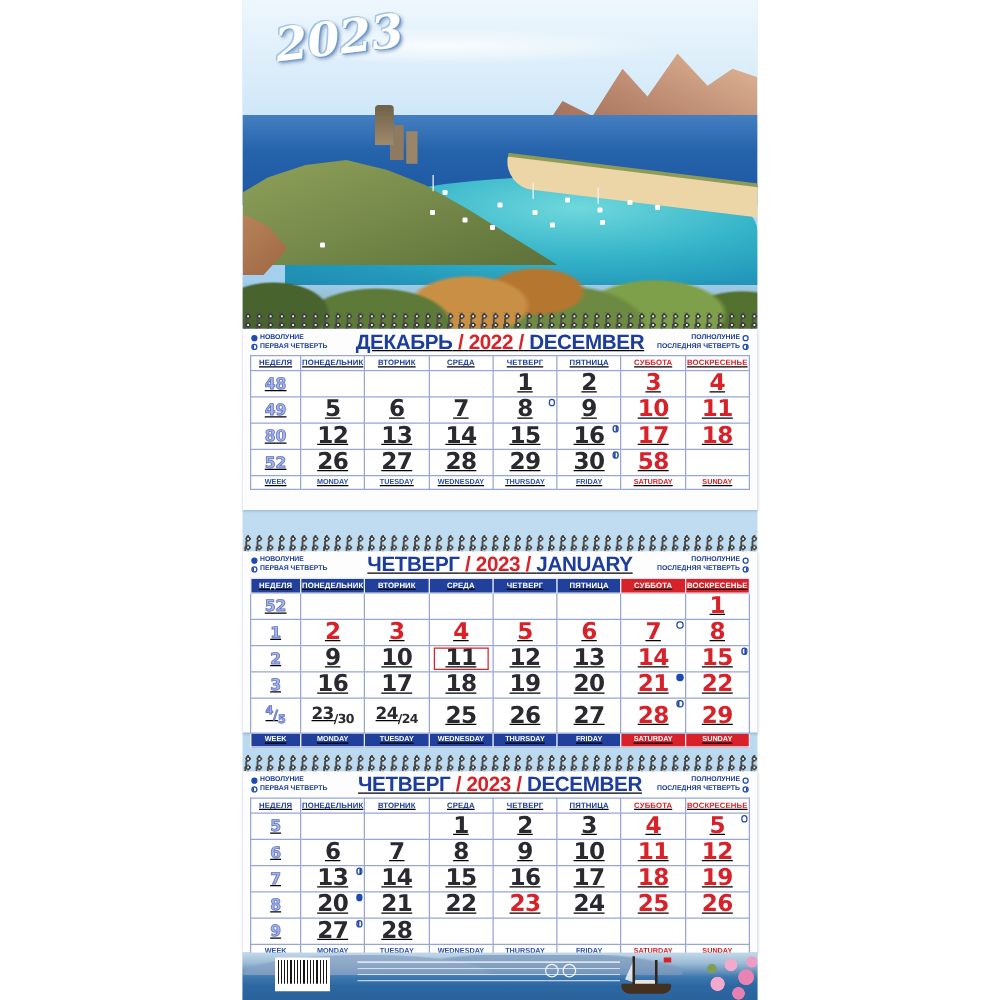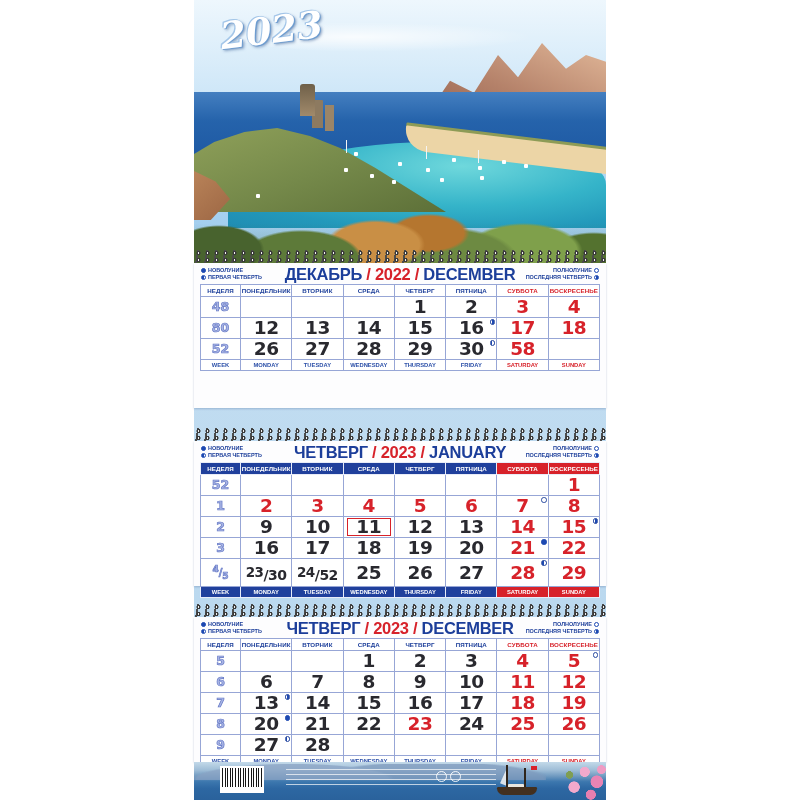--- a/index.html
+++ b/index.html
@@ -59,21 +59,21 @@
       radial-gradient(2.2px at 4.5px 3px,#f2f2f2 .7px,#3a3a3a .9px,#3a3a3a 1.9px,transparent 2.2px),
       radial-gradient(2.2px at 4.5px 10px,#f2f2f2 .7px,#3a3a3a .9px,#3a3a3a 1.9px,transparent 2.2px),
       linear-gradient(100deg,transparent 3.4px,#4c4c4c 3.4px,#4c4c4c 5px,transparent 5px);
     background-size:9px 13px,9px 13px,9px 13px;}
 
   
   .months .block:first-child{margin-top:-13px;}
   .months .block:nth-child(2){margin-top:20px;}
   .months .block:nth-child(3){margin-top:18px;}
   .card{background:#fdfdfe;height:145px;box-sizing:border-box;padding:2px 6px 3px;
-    box-shadow:0 1px 2px rgba(30,60,120,.25);}
+    box-shadow:0 1px 2px rgba(30,60,120,.25);text-decoration:underline;}
   .title-row{position:relative;height:19px;text-align:center;}
   .title{font-size:16.5px;font-weight:bold;color:#1c3e9a;letter-spacing:-.3px;line-height:19px;white-space:nowrap;}
   .title .yr,.title .sl{color:#d7222a;}
   .legend{position:absolute;top:2px;font-size:5.5px;line-height:7px;color:#1c3e9a;font-weight:bold;}
   .legend.left{left:1px;text-align:left;}
   .legend.right{right:1px;text-align:right;}
   .lrow{display:flex;align-items:center;gap:2px;}
   .legend.right .lrow{justify-content:flex-end;}
   .mi{display:inline-block;width:5px;height:5px;border-radius:50%;border:1px solid #1d49b2;box-sizing:border-box;flex:0 0 auto;}
   .mi.new{background:#1d49b2;}
@@ -93,21 +93,21 @@
   .hl tfoot td{background:#20409c;color:#fff;border-color:#e8ecf8;}
   .hl tfoot td.we{background:#d7222a;color:#fff;}
   tbody td{height:20px;font-family:"DejaVu Sans",sans-serif;font-weight:bold;
     font-size:18.5px;line-height:20px;color:#29292f;position:relative;letter-spacing:-.5px;}
   tbody td.red{color:#d7222a;}
   tbody td.week{font-size:12.5px;color:#a9b5e4;-webkit-text-stroke:.7px #6478c6;letter-spacing:0;text-align:center;}
   .fr-t{font-size:9px;vertical-align:4px;}
   .fr-s{font-size:10px;}
   .fr-b{font-size:9px;vertical-align:-3px;}
   td.split .num{font-size:13.5px;}
-  .sub{font-size:14px;vertical-align:-3px;letter-spacing:-.5px;}
+  .sub{font-size:10px;vertical-align:-3px;letter-spacing:-.5px;}
   .moon{position:absolute;top:1px;right:1px;width:5.5px;height:5.5px;border-radius:50%;
     border:1px solid #2a4aa0;box-sizing:border-box;}
   .moon.new{background:#1d49b2;border-color:#1d49b2;}
   .moon.full{background:#fff;}
   .moon.first{background:linear-gradient(90deg,#1d49b2 50%,#fff 50%);}
   .moon.last{background:linear-gradient(90deg,#fff 50%,#1d49b2 50%);}
   .framebox{position:absolute;inset:1px 3px;border:1.5px solid #d7222a;pointer-events:none;}
 
   
   .bottom{height:38px;position:relative;overflow:hidden;
@@ -218,20 +218,30 @@
                 <td class="week">48</td>
                 <td></td>
                 <td></td>
                 <td></td>
                 <td><span class="num">1</span></td>
                 <td><span class="num">2</span></td>
                 <td class="red"><span class="num">3</span></td>
                 <td class="red"><span class="num">4</span></td>
               </tr>
               <tr>
+                <td class="week">49</td>
+                <td><span class="num">5</span></td>
+                <td><span class="num">6</span></td>
+                <td><span class="num">7</span></td>
+                <td><span class="num">8</span><span class="moon full"></span></td>
+                <td><span class="num">9</span></td>
+                <td class="red"><span class="num">10</span></td>
+                <td class="red"><span class="num">11</span></td>
+              </tr>
+              <tr>
                 <td class="week">80</td>
                 <td><span class="num">12</span></td>
                 <td><span class="num">13</span></td>
                 <td><span class="num">14</span></td>
                 <td><span class="num">15</span></td>
                 <td><span class="num">16</span><span class="moon last"></span></td>
                 <td class="red"><span class="num">17</span></td>
                 <td class="red"><span class="num">18</span></td>
               </tr>
               <tr>
@@ -347,21 +357,21 @@
                 <td><span class="num">17</span></td>
                 <td><span class="num">18</span></td>
                 <td><span class="num">19</span></td>
                 <td><span class="num">20</span></td>
                 <td class="red"><span class="num">21</span><span class="moon new"></span></td>
                 <td class="red"><span class="num">22</span></td>
               </tr>
               <tr>
                 <td class="week"><span class="fr-t">4</span><span class="fr-s">/</span><span class="fr-b">5</span></td>
                 <td class="split"><span class="num">23</span><span class="sub">/30</span></td>
-                <td class="split"><span class="num">24</span><span class="sub">/52</span></td>
+                <td class="split"><span class="num">24</span><span class="sub">/24</span></td>
                 <td><span class="num">25</span></td>
                 <td><span class="num">26</span></td>
                 <td><span class="num">27</span></td>
                 <td class="red"><span class="num">28</span><span class="moon first"></span></td>
                 <td class="red"><span class="num">29</span></td>
               </tr>
             </tbody>
         <tfoot>
               <tr>
                 <td>WEEK</td>

